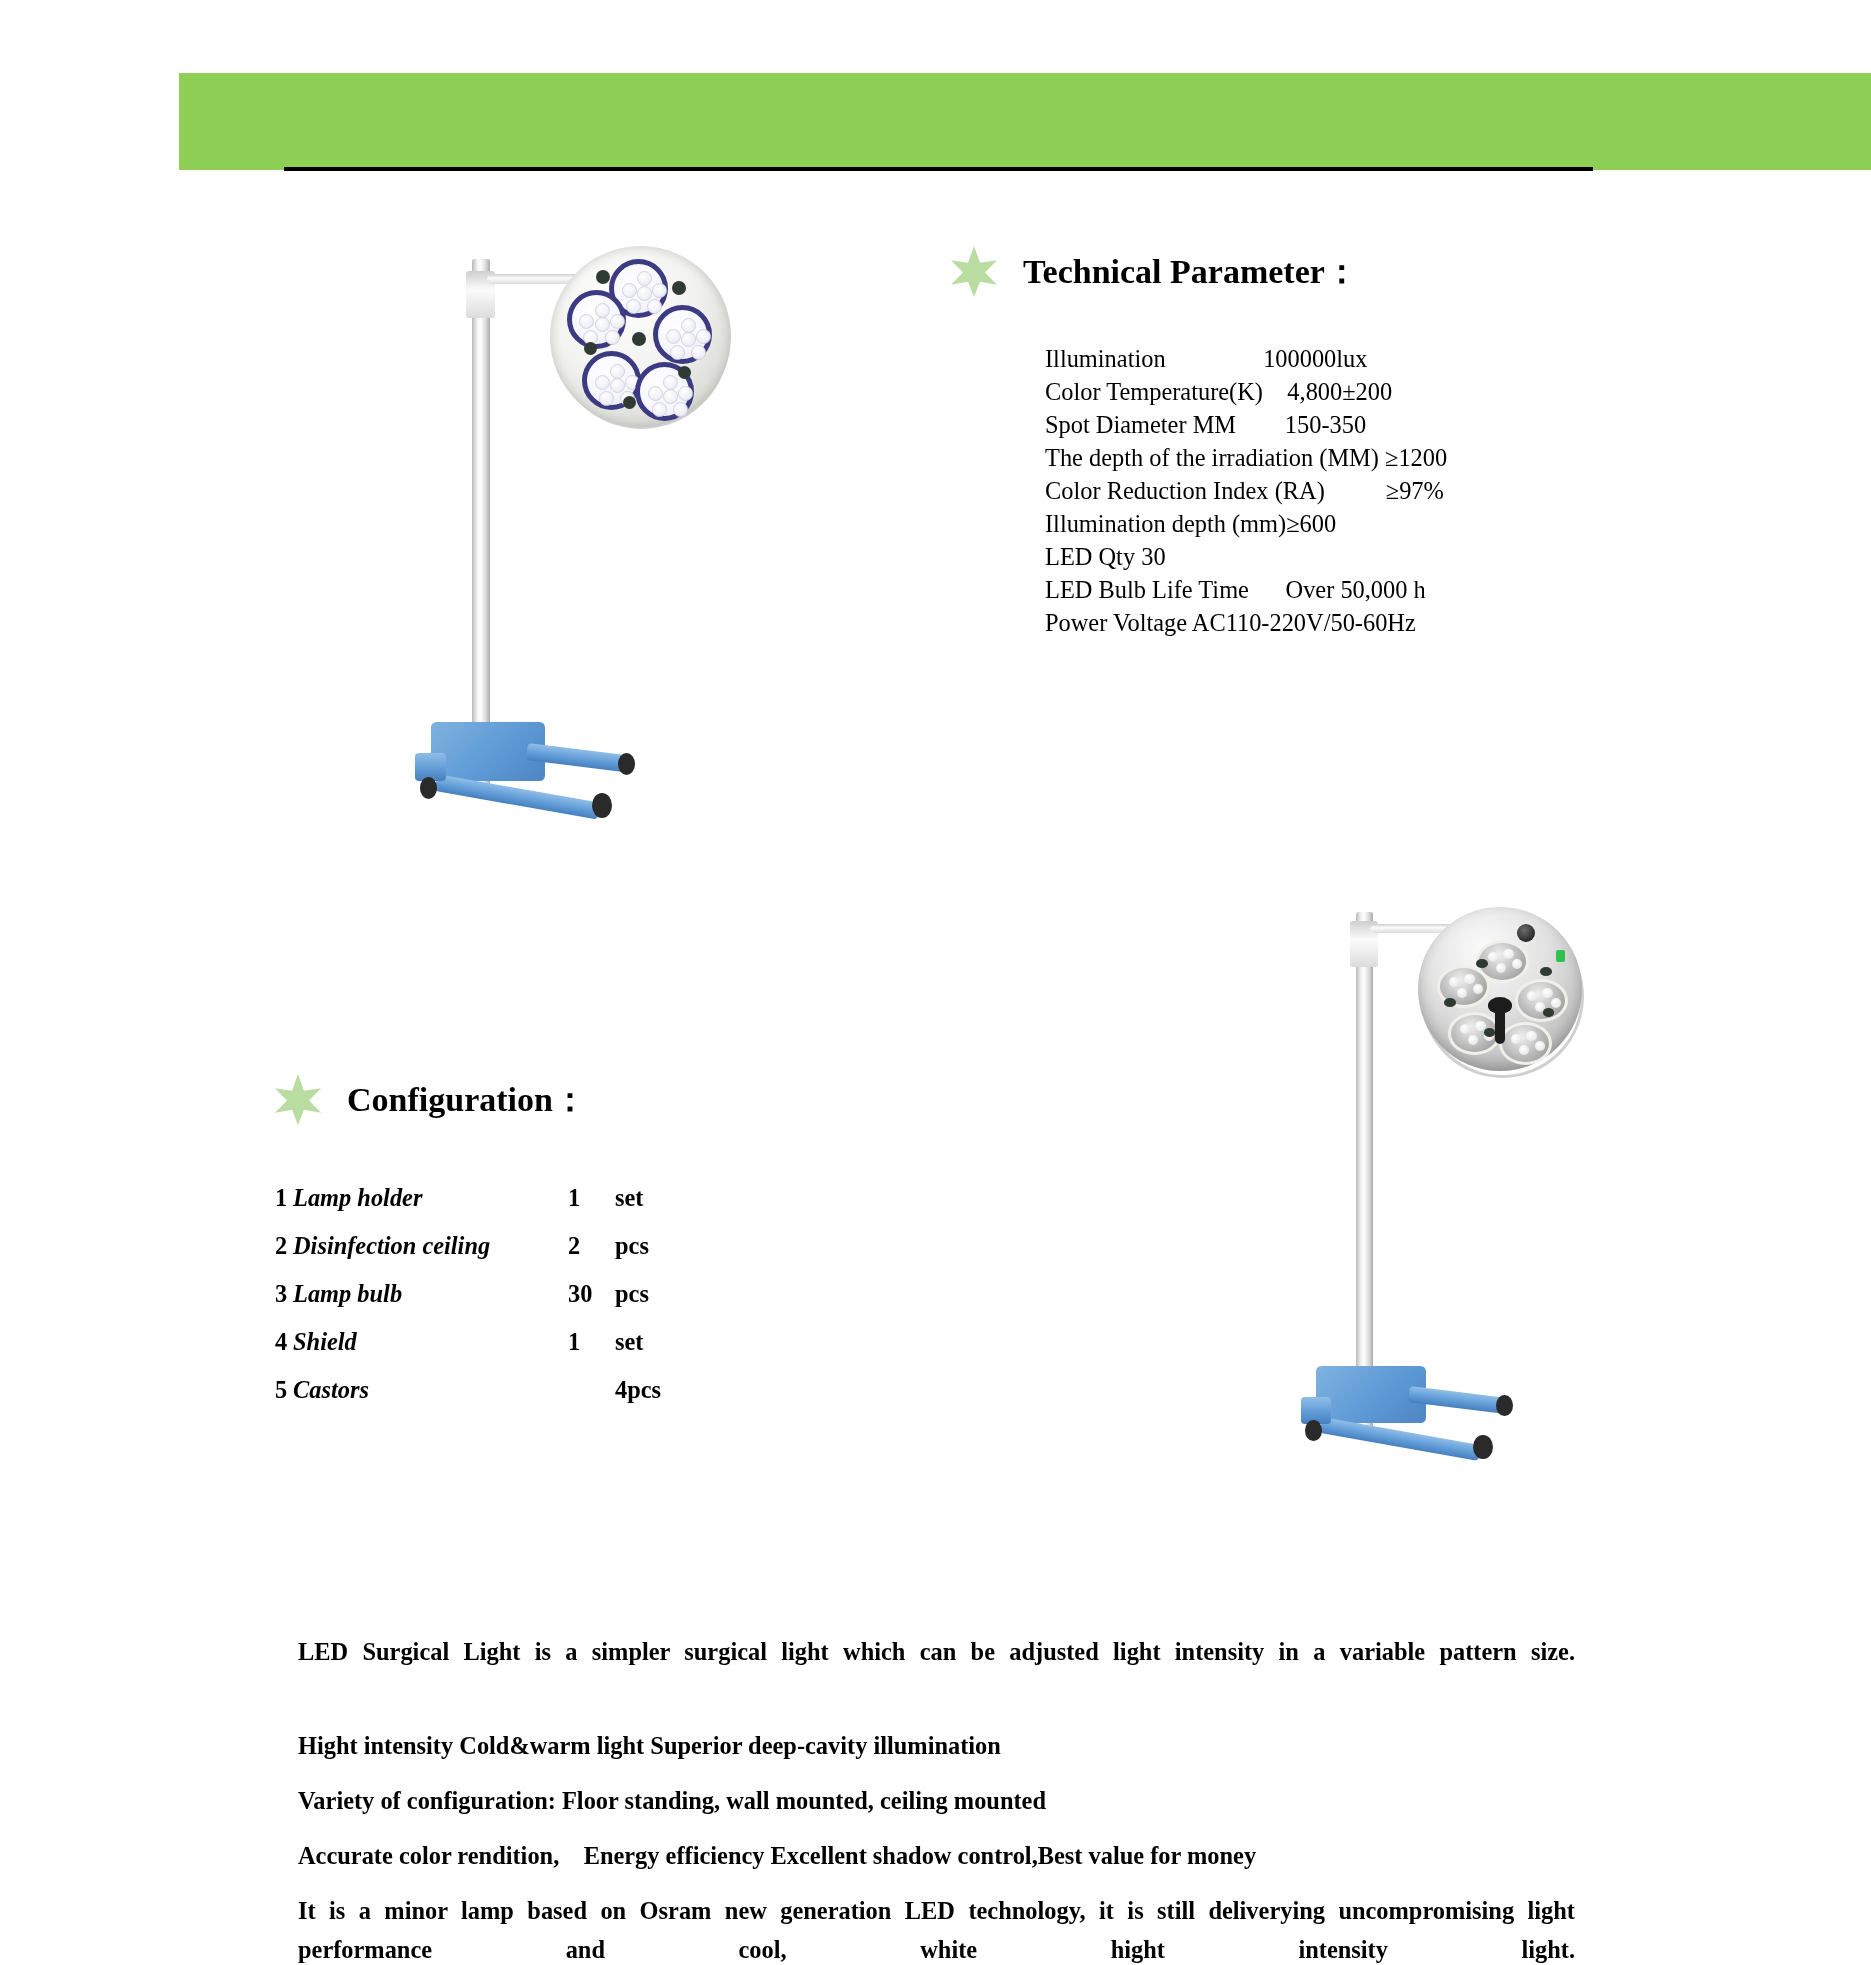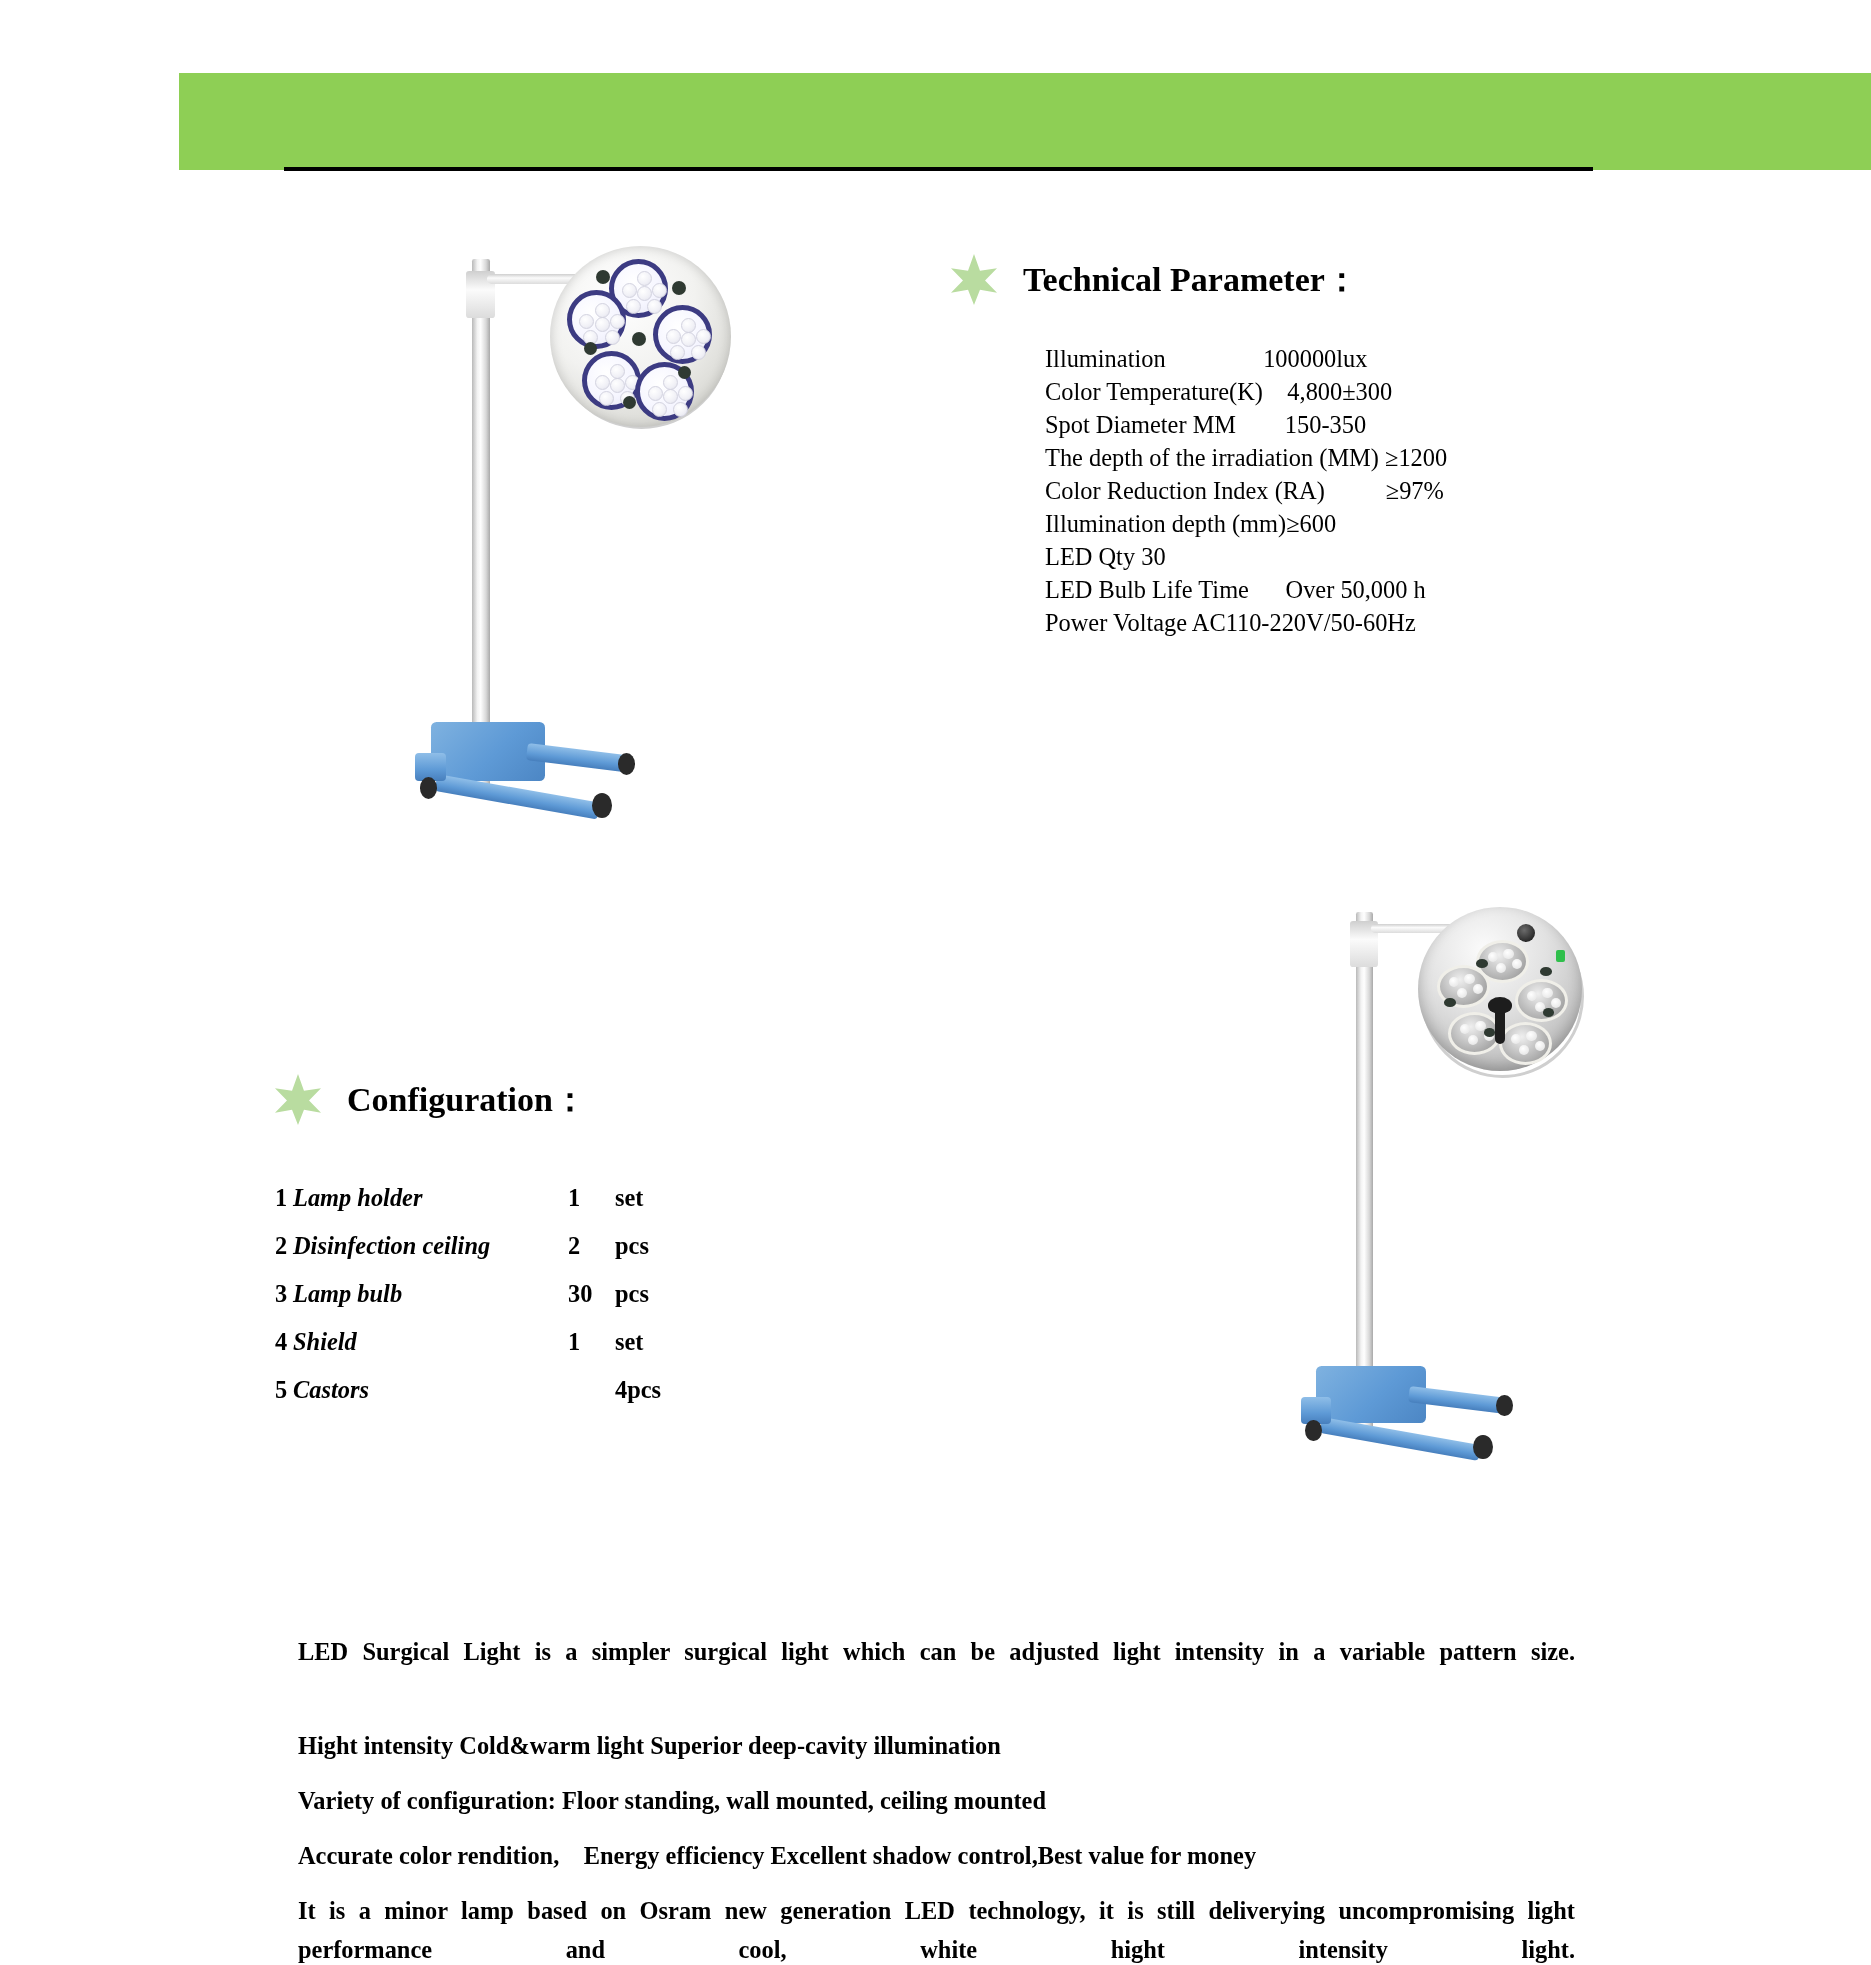--- a/index.html
+++ b/index.html
@@ -63,21 +63,21 @@
     clip-path: polygon(50% 0%, 63% 33%, 100% 28%, 74% 52%, 100% 76%, 63% 70%, 50% 100%, 37% 70%, 0% 76%, 26% 52%, 0% 28%, 37% 33%);
     flex: none;
   }
   .section-title {
     font-size: 34px;
     font-weight: bold;
     white-space: nowrap;
     margin-left: 26px;
   }
 
-  .head-tech { left: 951px; top: 254px; }
+  .head-tech { left: 951px; top: 246px; }
   .head-conf { left: 275px;  top: 1074px; }
 
   
   .spec-list {
     position: absolute;
     left: 1045px;
     top: 342px;
     width: 645px;
   }
   .spec-row {
@@ -310,21 +310,21 @@
   <div class="castor" style="left:317px; top:589px; width:20.4px; height:25px;"></div>
 </div>
 
 <div class="section-head head-tech">
   <div class="star"></div>
   <div class="section-title">Technical Parameter：</div>
 </div>
 
 <div class="spec-list">
   <div class="spec-row">Illumination                100000lux</div>
-  <div class="spec-row">Color Temperature(K)    4,800±300</div>
+  <div class="spec-row">Color Temperature(K)    4,800±200</div>
   <div class="spec-row">Spot Diameter MM        150-350</div>
   <div class="spec-row">The depth of the irradiation (MM) ≥1200</div>
   <div class="spec-row">Color Reduction Index (RA)          ≥97%</div>
   <div class="spec-row">Illumination depth (mm)≥600</div>
   <div class="spec-row">LED Qty 30</div>
   <div class="spec-row">LED Bulb Life Time      Over 50,000 h</div>
   <div class="spec-row">Power Voltage AC110-220V/50-60Hz</div>
 </div>
 
 <div class="photo2">

